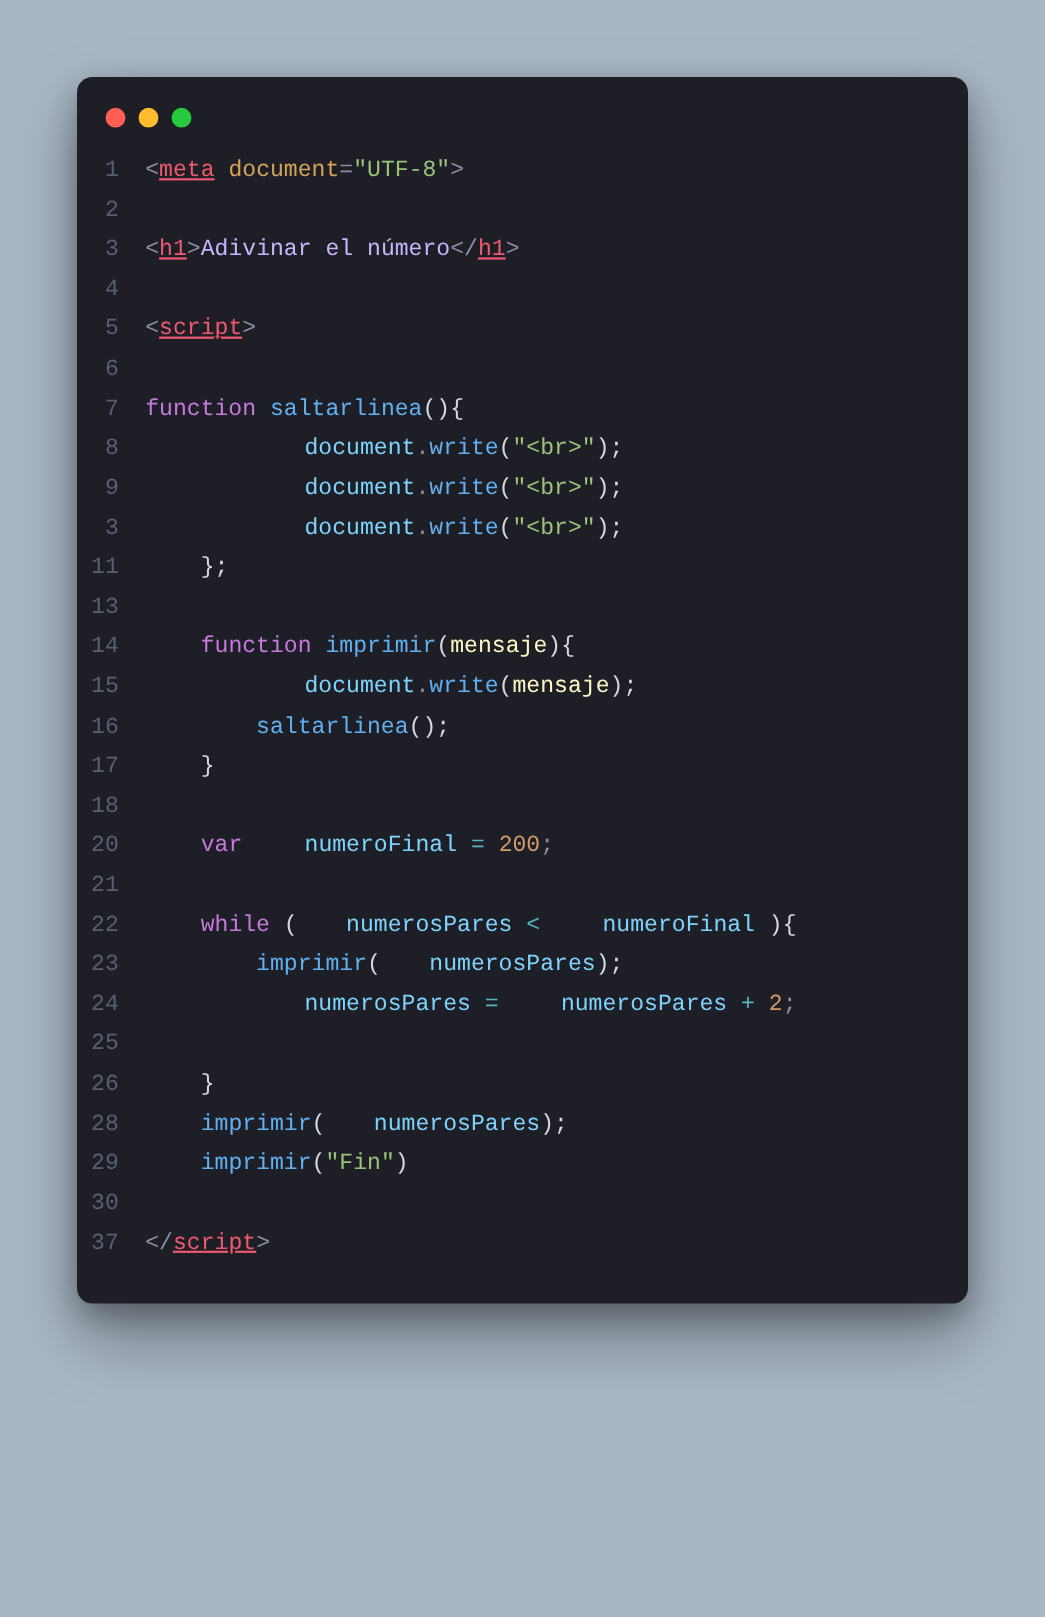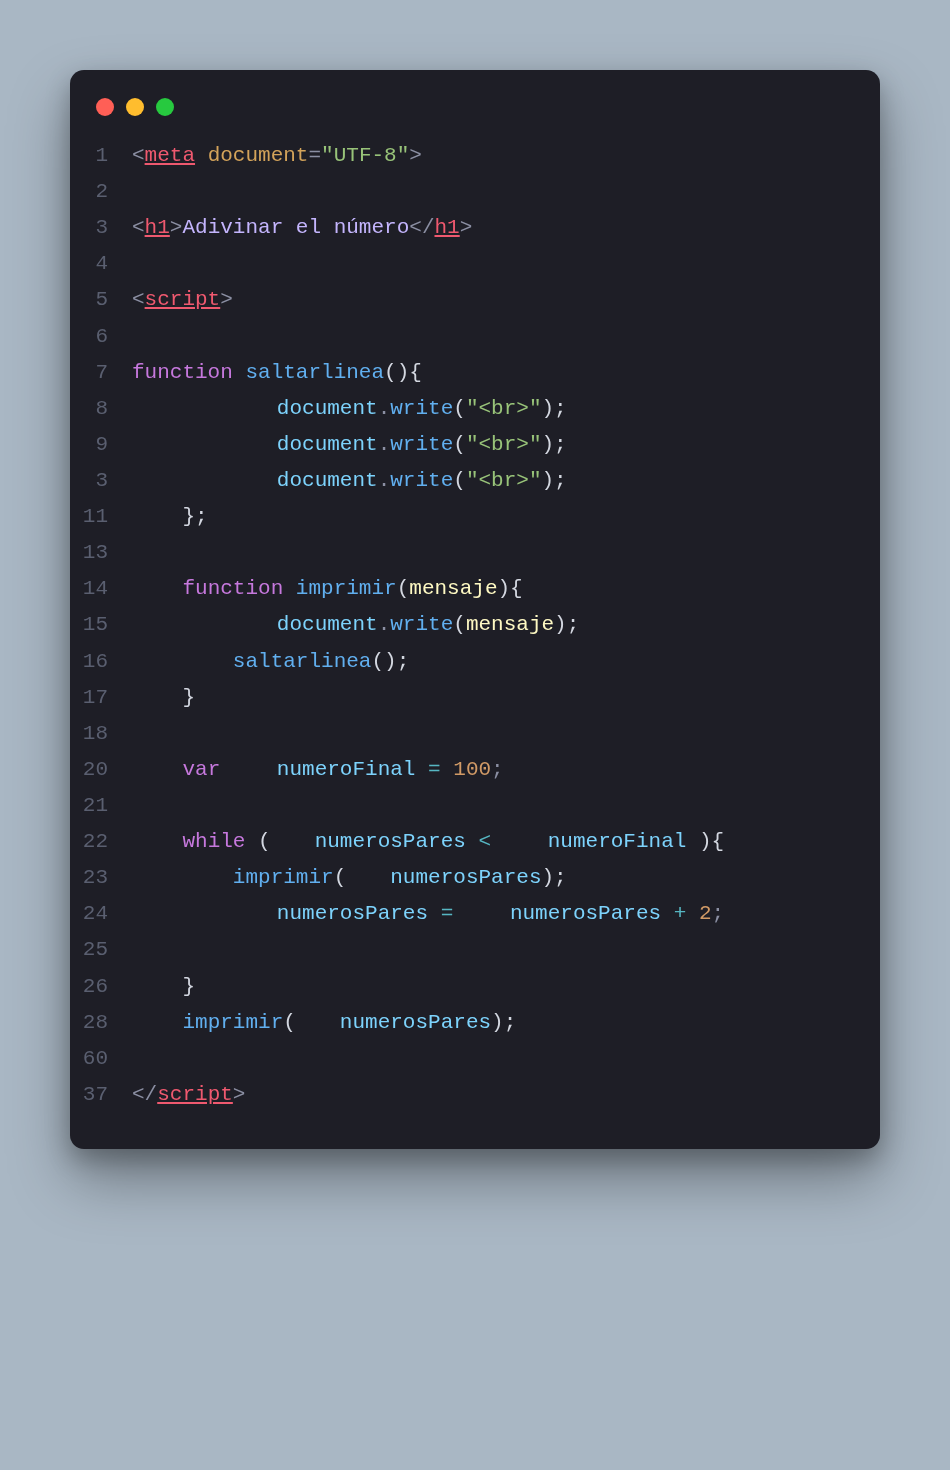--- a/index.html
+++ b/index.html
@@ -83,24 +83,25 @@
       <div class="line"><span class="gutter">8</span><span class="code"><span class="text">        </span><span class="ident">document</span><span class="punct">.</span><span class="fn-name">write</span><span class="brace">(</span><span class="string">"&lt;br&gt;"</span><span class="brace">);</span></span></div>
       <div class="line"><span class="gutter">9</span><span class="code"><span class="text">        </span><span class="ident">document</span><span class="punct">.</span><span class="fn-name">write</span><span class="brace">(</span><span class="string">"&lt;br&gt;"</span><span class="brace">);</span></span></div>
       <div class="line"><span class="gutter">3</span><span class="code"><span class="text">        </span><span class="ident">document</span><span class="punct">.</span><span class="fn-name">write</span><span class="brace">(</span><span class="string">"&lt;br&gt;"</span><span class="brace">);</span></span></div>
       <div class="line"><span class="gutter">11</span><span class="code"><span class="brace">    };</span></span></div>
       <div class="line"><span class="gutter">13</span><span class="code">&nbsp;</span></div>
       <div class="line"><span class="gutter">14</span><span class="code"><span class="text">    </span><span class="keyword">function</span><span class="text"> </span><span class="fn-name">imprimir</span><span class="brace">(</span><span class="param">mensaje</span><span class="brace">){</span></span></div>
       <div class="line"><span class="gutter">15</span><span class="code"><span class="text">        </span><span class="ident">document</span><span class="punct">.</span><span class="fn-name">write</span><span class="brace">(</span><span class="param">mensaje</span><span class="brace">);</span></span></div>
       <div class="line"><span class="gutter">16</span><span class="code"><span class="text">        </span><span class="fn-name">saltarlinea</span><span class="brace">();</span></span></div>
       <div class="line"><span class="gutter">17</span><span class="code"><span class="brace">    }</span></span></div>
       <div class="line"><span class="gutter">18</span><span class="code">&nbsp;</span></div>
-      <div class="line"><span class="gutter">20</span><span class="code"><span class="text">    </span><span class="keyword">var</span><span class="text"> </span><span class="ident">numeroFinal</span><span class="text"> </span><span class="op">=</span><span class="text"> </span><span class="num">100</span><span class="punct">;</span></span></div>
+      <div class="line"><span class="gutter">20</span><span class="code"><span class="text">    </span><span class="keyword">var</span><span class="text"> </span><span class="ident">numeroFinal</span><span class="text"> </span><span class="op">=</span><span class="text"> </span><span class="num">200</span><span class="punct">;</span></span></div>
       <div class="line"><span class="gutter">21</span><span class="code">&nbsp;</span></div>
       <div class="line"><span class="gutter">22</span><span class="code"><span class="text">    </span><span class="keyword">while</span><span class="brace"> (</span><span class="ident">numerosPares</span><span class="text"> </span><span class="op">&lt;</span><span class="text"> </span><span class="ident">numeroFinal</span><span class="brace"> ){</span></span></div>
       <div class="line"><span class="gutter">23</span><span class="code"><span class="text">        </span><span class="fn-name">imprimir</span><span class="brace">(</span><span class="ident">numerosPares</span><span class="brace">);</span></span></div>
       <div class="line"><span class="gutter">24</span><span class="code"><span class="text">        </span><span class="ident">numerosPares</span><span class="text"> </span><span class="op">=</span><span class="text"> </span><span class="ident">numerosPares</span><span class="text"> </span><span class="op">+</span><span class="text"> </span><span class="num">2</span><span class="punct">;</span></span></div>
       <div class="line"><span class="gutter">25</span><span class="code">&nbsp;</span></div>
       <div class="line"><span class="gutter">26</span><span class="code"><span class="brace">    }</span></span></div>
       <div class="line"><span class="gutter">28</span><span class="code"><span class="text">    </span><span class="fn-name">imprimir</span><span class="brace">(</span><span class="ident">numerosPares</span><span class="brace">);</span></span></div>
-      <div class="line"><span class="gutter">60</span><span class="code">&nbsp;</span></div>
+      <div class="line"><span class="gutter">29</span><span class="code"><span class="text">    </span><span class="fn-name">imprimir</span><span class="brace">(</span><span class="string">"Fin"</span><span class="brace">)</span></span></div>
+      <div class="line"><span class="gutter">30</span><span class="code">&nbsp;</span></div>
       <div class="line"><span class="gutter">37</span><span class="code"><span class="punct">&lt;/</span><span class="tag-name">script</span><span class="punct">&gt;</span></span></div>
     </div>
 </div>
 
 </body></html>

